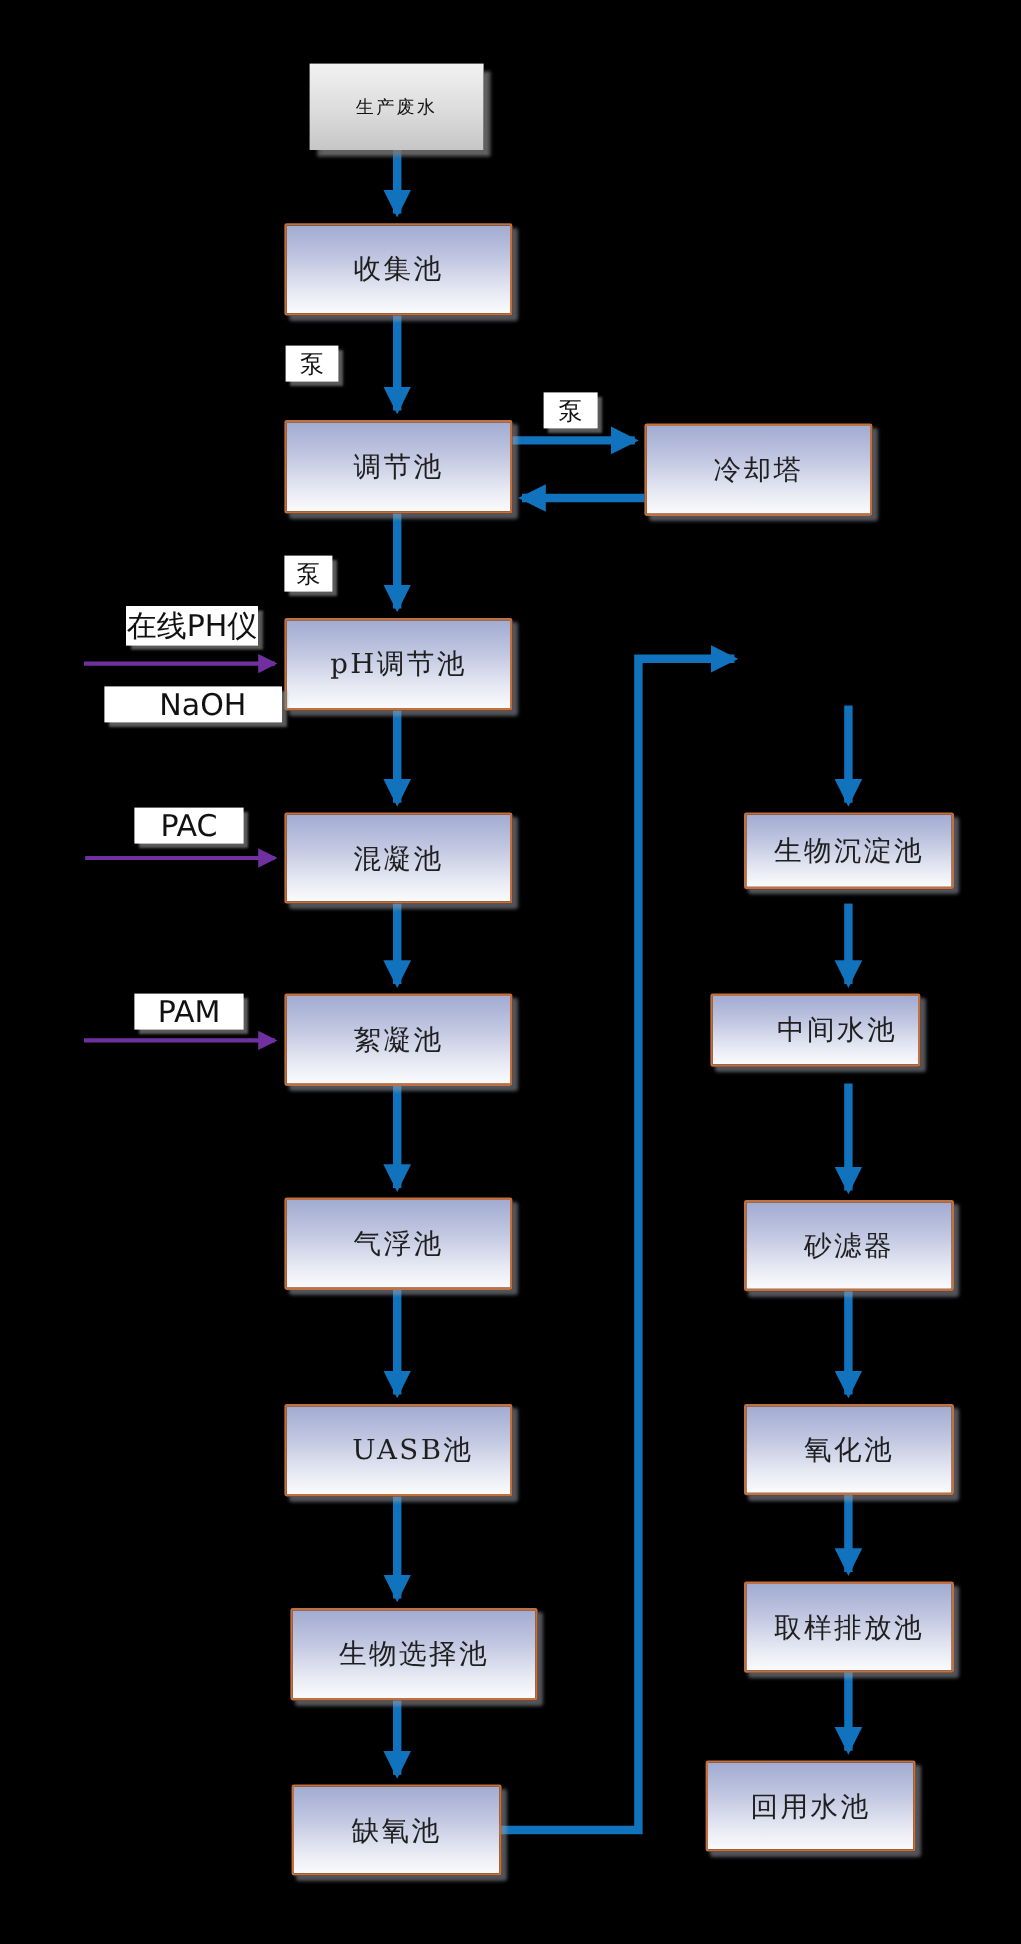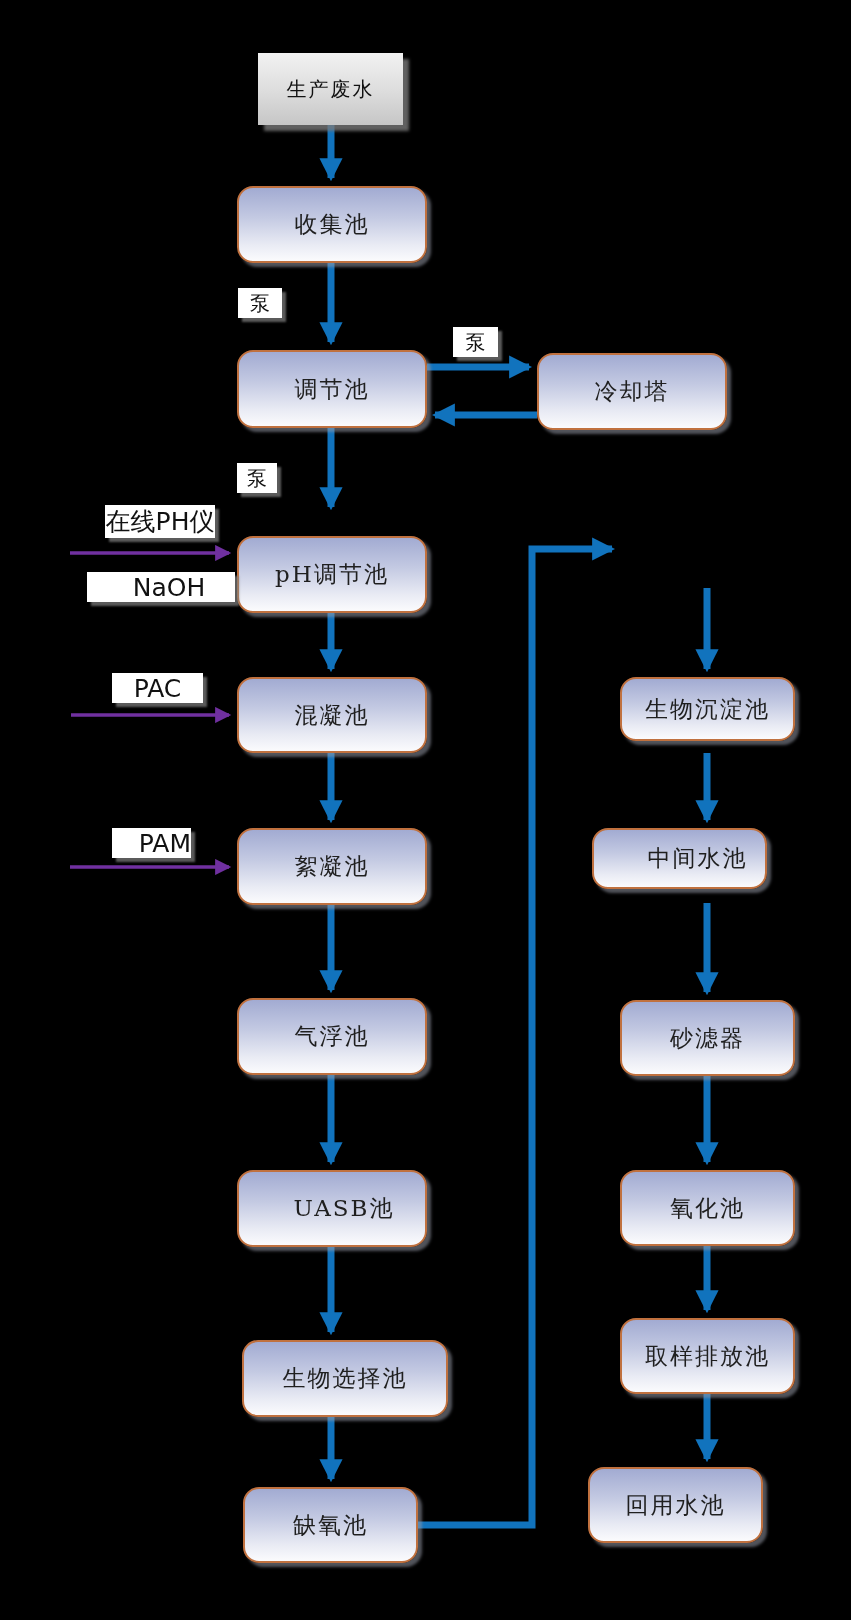--- a/index.html
+++ b/index.html
@@ -2,31 +2,31 @@
 <html><head>
 <meta charset="utf-8">
 <style>
   html,body{margin:0;padding:0;background:#000;}
   .canvas{position:relative;width:851px;height:1620px;background:#000;overflow:hidden;
           font-family:"DejaVu Sans","Liberation Sans",sans-serif;}
   .arrow-layer{position:absolute;left:0;top:0;width:851px;height:1620px;}
 
   
   .node{position:absolute;display:flex;align-items:center;justify-content:center;
-        border:2px solid #c0713f;border-radius:16px;box-sizing:border-box;
+        border:2px solid #c0713f;border-radius:2px;box-sizing:border-box;
         background:linear-gradient(180deg,#a2abd2 0%,#c3c9e2 40%,#e9ebf4 78%,#fbfbfd 100%);
         box-shadow:4px 4px 3px rgba(150,153,165,0.55);
         color:#1f1f1f;font-family:"DejaVu Serif","Liberation Serif",serif;
         font-size:23px;letter-spacing:2px;}
   
   .node-gray{position:absolute;display:flex;align-items:center;justify-content:center;
         background:linear-gradient(180deg,#f2f2f2 0%,#dcdcdc 55%,#c6c6c6 100%);
         box-shadow:6px 6px 3px rgba(120,120,120,0.8);box-sizing:border-box;
         color:#111;font-family:"DejaVu Serif","Liberation Serif",serif;
-        font-size:20px;letter-spacing:2px;}
+        font-size:15px;letter-spacing:2px;}
   
   .tag{position:absolute;display:flex;align-items:center;justify-content:center;
         background:#fff;box-sizing:border-box;color:#111;
         box-shadow:4px 4px 2px rgba(130,130,130,0.7);font-size:20px;}
   .tag-serif{font-family:"DejaVu Serif","Liberation Serif",serif;}
   .tag-sans{font-family:"DejaVu Sans","Liberation Sans",sans-serif;font-size:25px;}
 </style>
 </head>
 <body>
 
@@ -74,21 +74,21 @@
 
   <div class="node" style="left:237px;top:186px;width:190px;height:77px;">
     <span>收集池</span>
   </div>
   <div class="node" style="left:237px;top:350px;width:190px;height:78px;">
     <span>调节池</span>
   </div>
   <div class="node" style="left:537px;top:353px;width:190px;height:77px;">
     <span>冷却塔</span>
   </div>
-  <div class="node" style="left:237px;top:536px;width:190px;height:77px;">
+  <div class="node" style="left:237px;top:515px;width:190px;height:77px;">
     <span>pH调节池</span>
   </div>
   <div class="node" style="left:237px;top:677px;width:190px;height:76px;">
     <span>混凝池</span>
   </div>
   <div class="node" style="left:237px;top:828px;width:190px;height:77px;">
     <span>絮凝池</span>
   </div>
   <div class="node" style="left:237px;top:998px;width:190px;height:77px;">
     <span>气浮池</span>
@@ -134,17 +134,17 @@
 
   <div class="tag tag-sans" style="left:105px;top:505px;width:110px;height:33px;">
     <span>在线PH仪</span>
   </div>
   <div class="tag tag-sans" style="left:87px;top:572px;width:148px;height:30px;padding-left:16px;">
     <span>NaOH</span>
   </div>
   <div class="tag tag-sans" style="left:112px;top:673px;width:91px;height:30px;">
     <span>PAC</span>
   </div>
-  <div class="tag tag-sans" style="left:112px;top:828px;width:79px;height:30px;justify-content:flex-end;">
+  <div class="tag tag-sans" style="left:112px;top:828px;width:91px;height:30px;">
     <span>PAM</span>
   </div>
 
 </div>
 
 </body></html>

